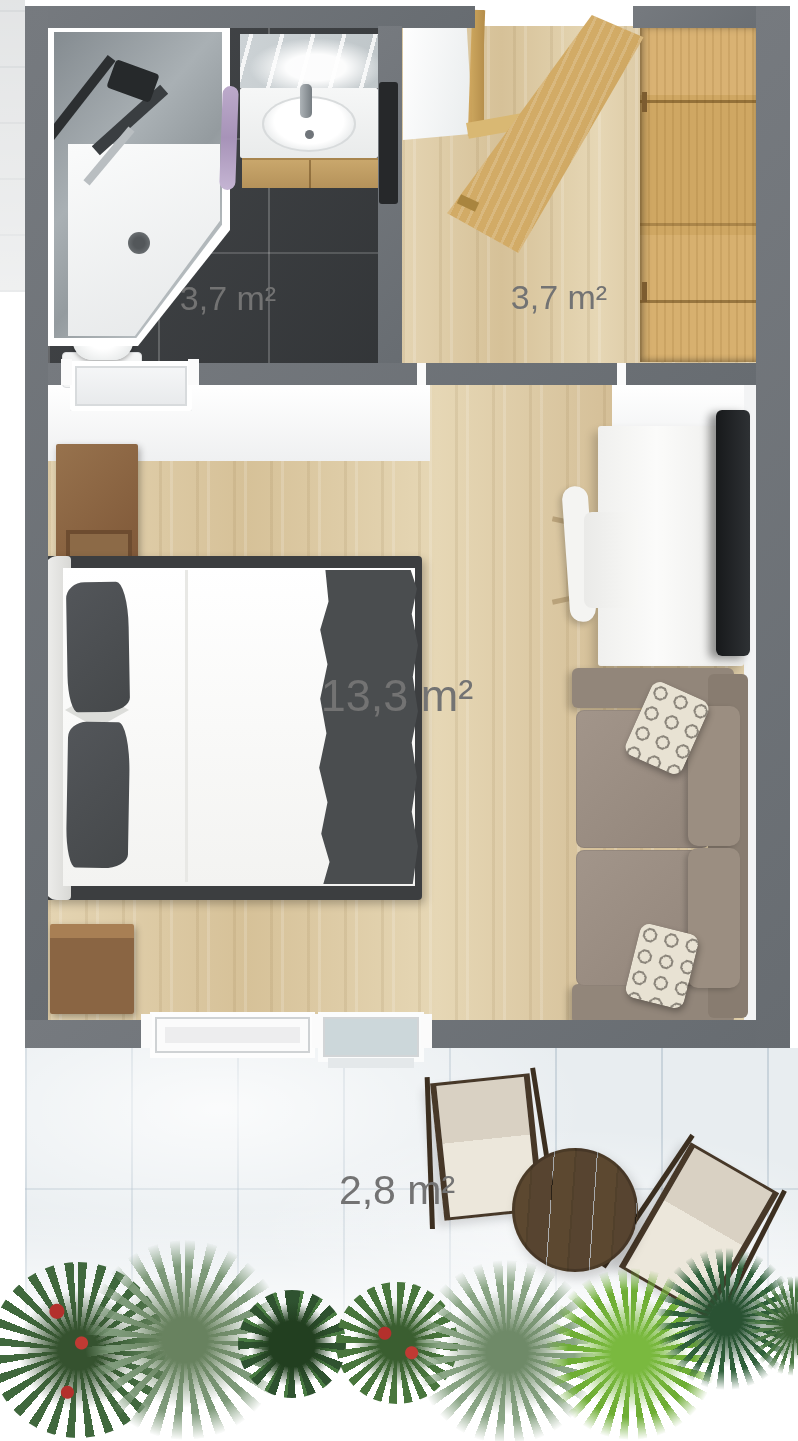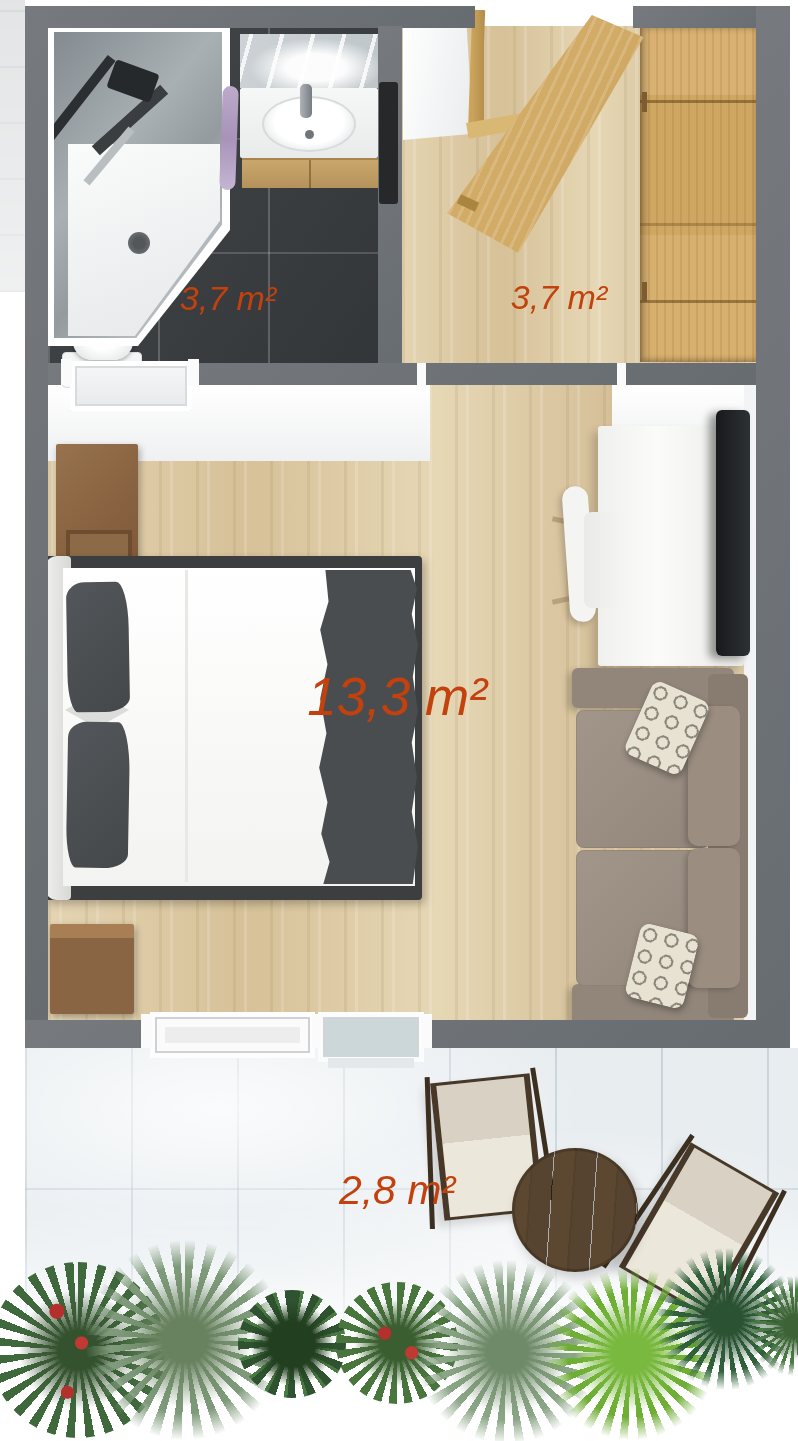--- a/index.html
+++ b/index.html
@@ -216,25 +216,25 @@
      background-image:radial-gradient(circle at 40% 42%,#b3302c 0 6px,transparent 7px),
        radial-gradient(circle at 62% 58%,#c03a33 0 6px,transparent 7px),
        radial-gradient(circle at 50% 50%,var(--c2) 0 20%,transparent 50%),
        repeating-conic-gradient(var(--c1) 0 8deg,transparent 8deg 15deg);}
   #plant-5{left:415px;top:1260px;width:184px;height:184px;--c1:#8aa585;--c2:#6f8a68;}
   #plant-6{left:545px;top:1268px;width:172px;height:172px;--c1:#6fae35;--c2:#7ab93f;}
   #plant-7{left:655px;top:1248px;width:142px;height:142px;--c1:#30613b;--c2:#2a5233;}
   #plant-8{left:745px;top:1276px;width:100px;height:100px;--c1:#4c7a46;--c2:#3c6236;}
 
   
-  .arealabel{z-index:8;transform:translate(-50%,-50%);color:#c2410c;white-space:nowrap;
-     font-family:"Liberation Sans",sans-serif;font-style:italic;}
+  .arealabel{z-index:8;transform:translate(-50%,-50%);color:#737373;white-space:nowrap;
+     font-family:"Liberation Sans",sans-serif;}
   #label-bath{left:228px;top:298px;font-size:34px;}
   #label-hall{left:559px;top:297px;font-size:34px;}
-  #label-main{left:397px;top:696px;font-size:53px;}
+  #label-main{left:397px;top:696px;font-size:45px;}
   #label-terrace{left:397px;top:1190px;font-size:41px;}
 </style>
 </head>
 <body>
 
 <div id="plan">
 
   <div id="outside-tiles" class="z1"></div>
   <div id="floor-bath" class="z1"></div>
   <div id="floor-hall" class="wood z1"></div>

